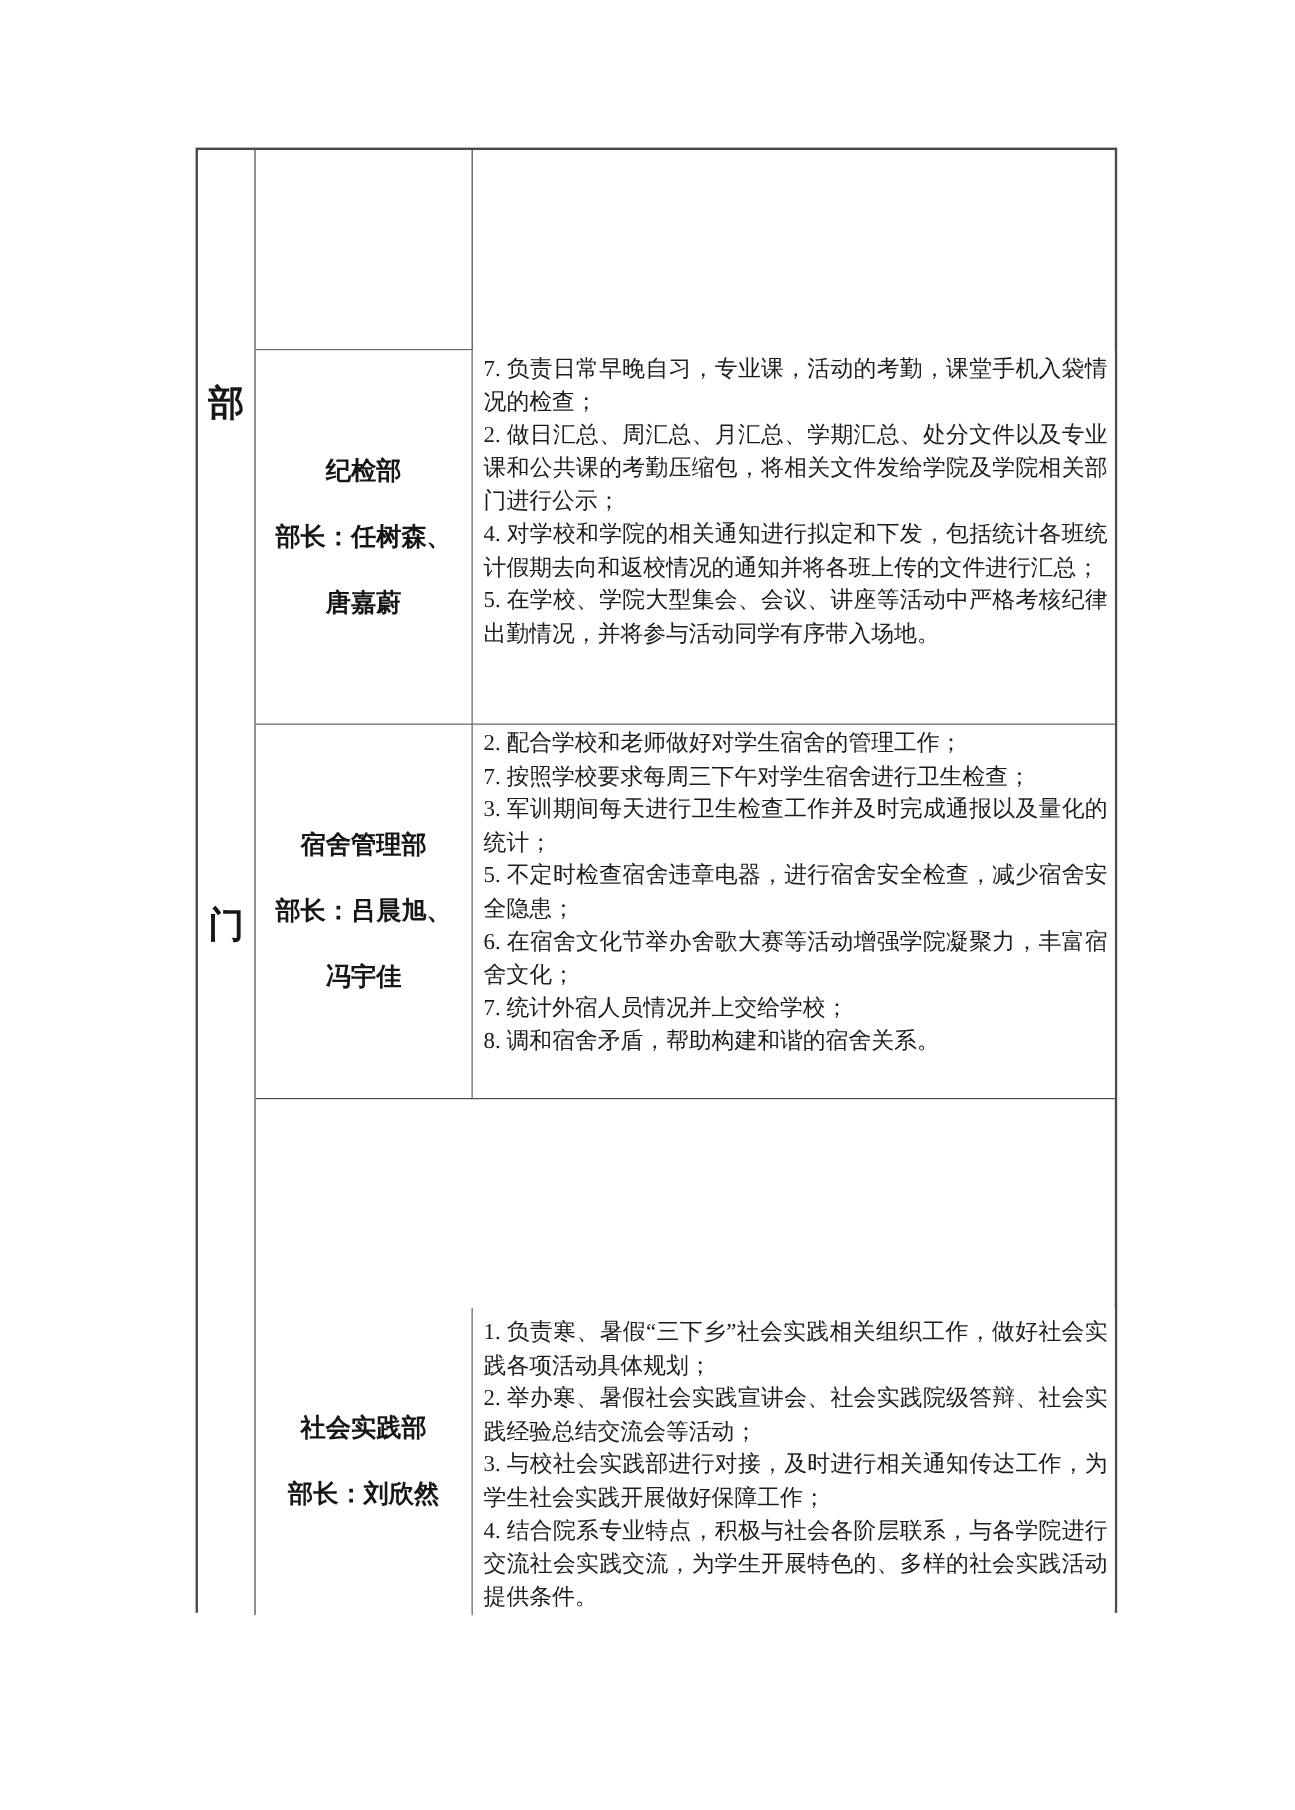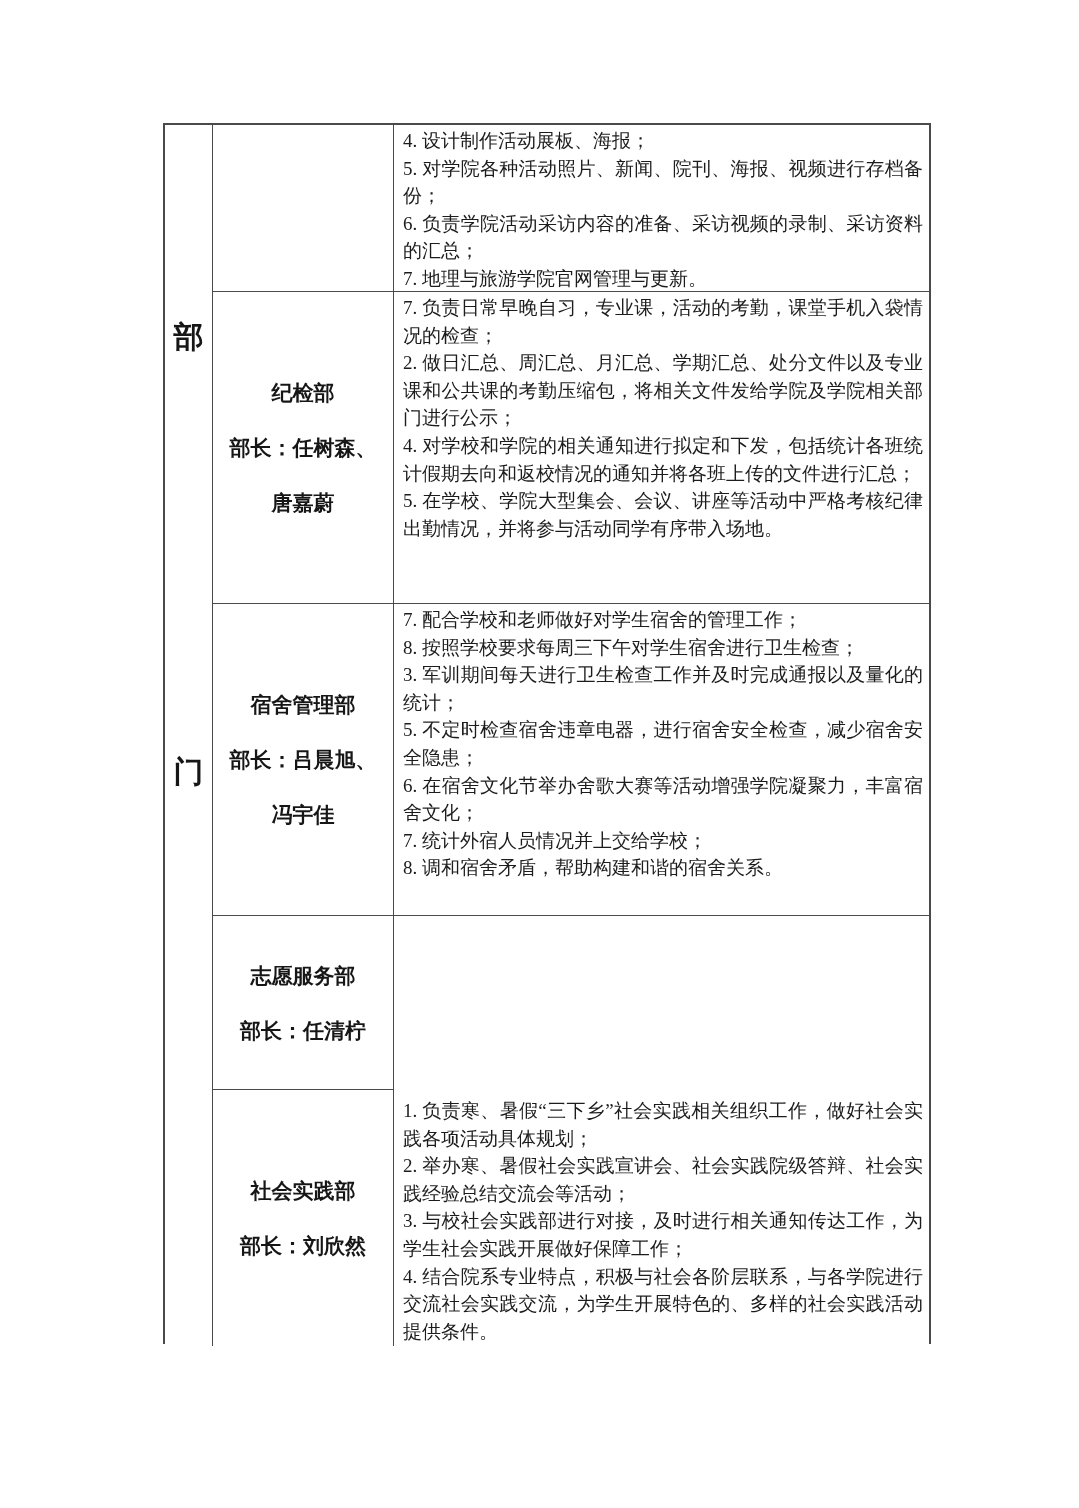--- a/index.html
+++ b/index.html
@@ -68,58 +68,48 @@
 
 <div class="page">
   <div class="dept-table">
 
     <div class="cell row-header">
       <span class="vchar c1">部</span>
       <span class="vchar c2">门</span>
     </div>
 
     <div class="cell dept gr1 rb"></div>
-    <div class="cell duties gr1 rb">
-        <p>4. 设计制作活动展板、海报；</p>
-        <p>5. 对学院各种活动照片、新闻、院刊、海报、视频进行存档备份；</p>
-        <p>6. 负责学院活动采访内容的准备、采访视频的录制、采访资料的汇总；</p>
-        <p>7. 地理与旅游学院官网管理与更新。</p>
-      </div>
 
     <div class="cell dept gr2 rb">
         <p>纪检部</p>
         <p>部长：任树森、</p>
         <p>唐嘉蔚</p>
       </div>
     <div class="cell duties gr2 rb">
         <p>7. 负责日常早晚自习，专业课，活动的考勤，课堂手机入袋情况的检查；</p>
         <p>2. 做日汇总、周汇总、月汇总、学期汇总、处分文件以及专业课和公共课的考勤压缩包，将相关文件发给学院及学院相关部门进行公示；</p>
         <p>4. 对学校和学院的相关通知进行拟定和下发，包括统计各班统计假期去向和返校情况的通知并将各班上传的文件进行汇总；</p>
         <p>5. 在学校、学院大型集会、会议、讲座等活动中严格考核纪律出勤情况，并将参与活动同学有序带入场地。</p>
       </div>
 
     <div class="cell dept gr3 rb">
         <p>宿舍管理部</p>
         <p>部长：吕晨旭、</p>
         <p>冯宇佳</p>
       </div>
     <div class="cell duties gr3 rb">
-        <p>7. 配合学校和老师做好对学生宿舍的管理工作；</p>
-        <p>8. 按照学校要求每周三下午对学生宿舍进行卫生检查；</p>
+        <p>2. 配合学校和老师做好对学生宿舍的管理工作；</p>
+        <p>7. 按照学校要求每周三下午对学生宿舍进行卫生检查；</p>
         <p>3. 军训期间每天进行卫生检查工作并及时完成通报以及量化的统计；</p>
         <p>5. 不定时检查宿舍违章电器，进行宿舍安全检查，减少宿舍安全隐患；</p>
         <p>6. 在宿舍文化节举办舍歌大赛等活动增强学院凝聚力，丰富宿舍文化；</p>
         <p>7. 统计外宿人员情况并上交给学校；</p>
         <p>8. 调和宿舍矛盾，帮助构建和谐的宿舍关系。</p>
       </div>
 
-    <div class="cell dept gr4 rb">
-        <p>志愿服务部</p>
-        <p>部长：任清柠</p>
-      </div>
 
     <div class="cell dept gr5">
         <p>社会实践部</p>
         <p>部长：刘欣然</p>
       </div>
     <div class="cell duties gr5 pad-top">
         <p>1. 负责寒、暑假“三下乡”社会实践相关组织工作，做好社会实践各项活动具体规划；</p>
         <p>2. 举办寒、暑假社会实践宣讲会、社会实践院级答辩、社会实践经验总结交流会等活动；</p>
         <p>3. 与校社会实践部进行对接，及时进行相关通知传达工作，为学生社会实践开展做好保障工作；</p>
         <p>4. 结合院系专业特点，积极与社会各阶层联系，与各学院进行交流社会实践交流，为学生开展特色的、多样的社会实践活动提供条件。</p>

